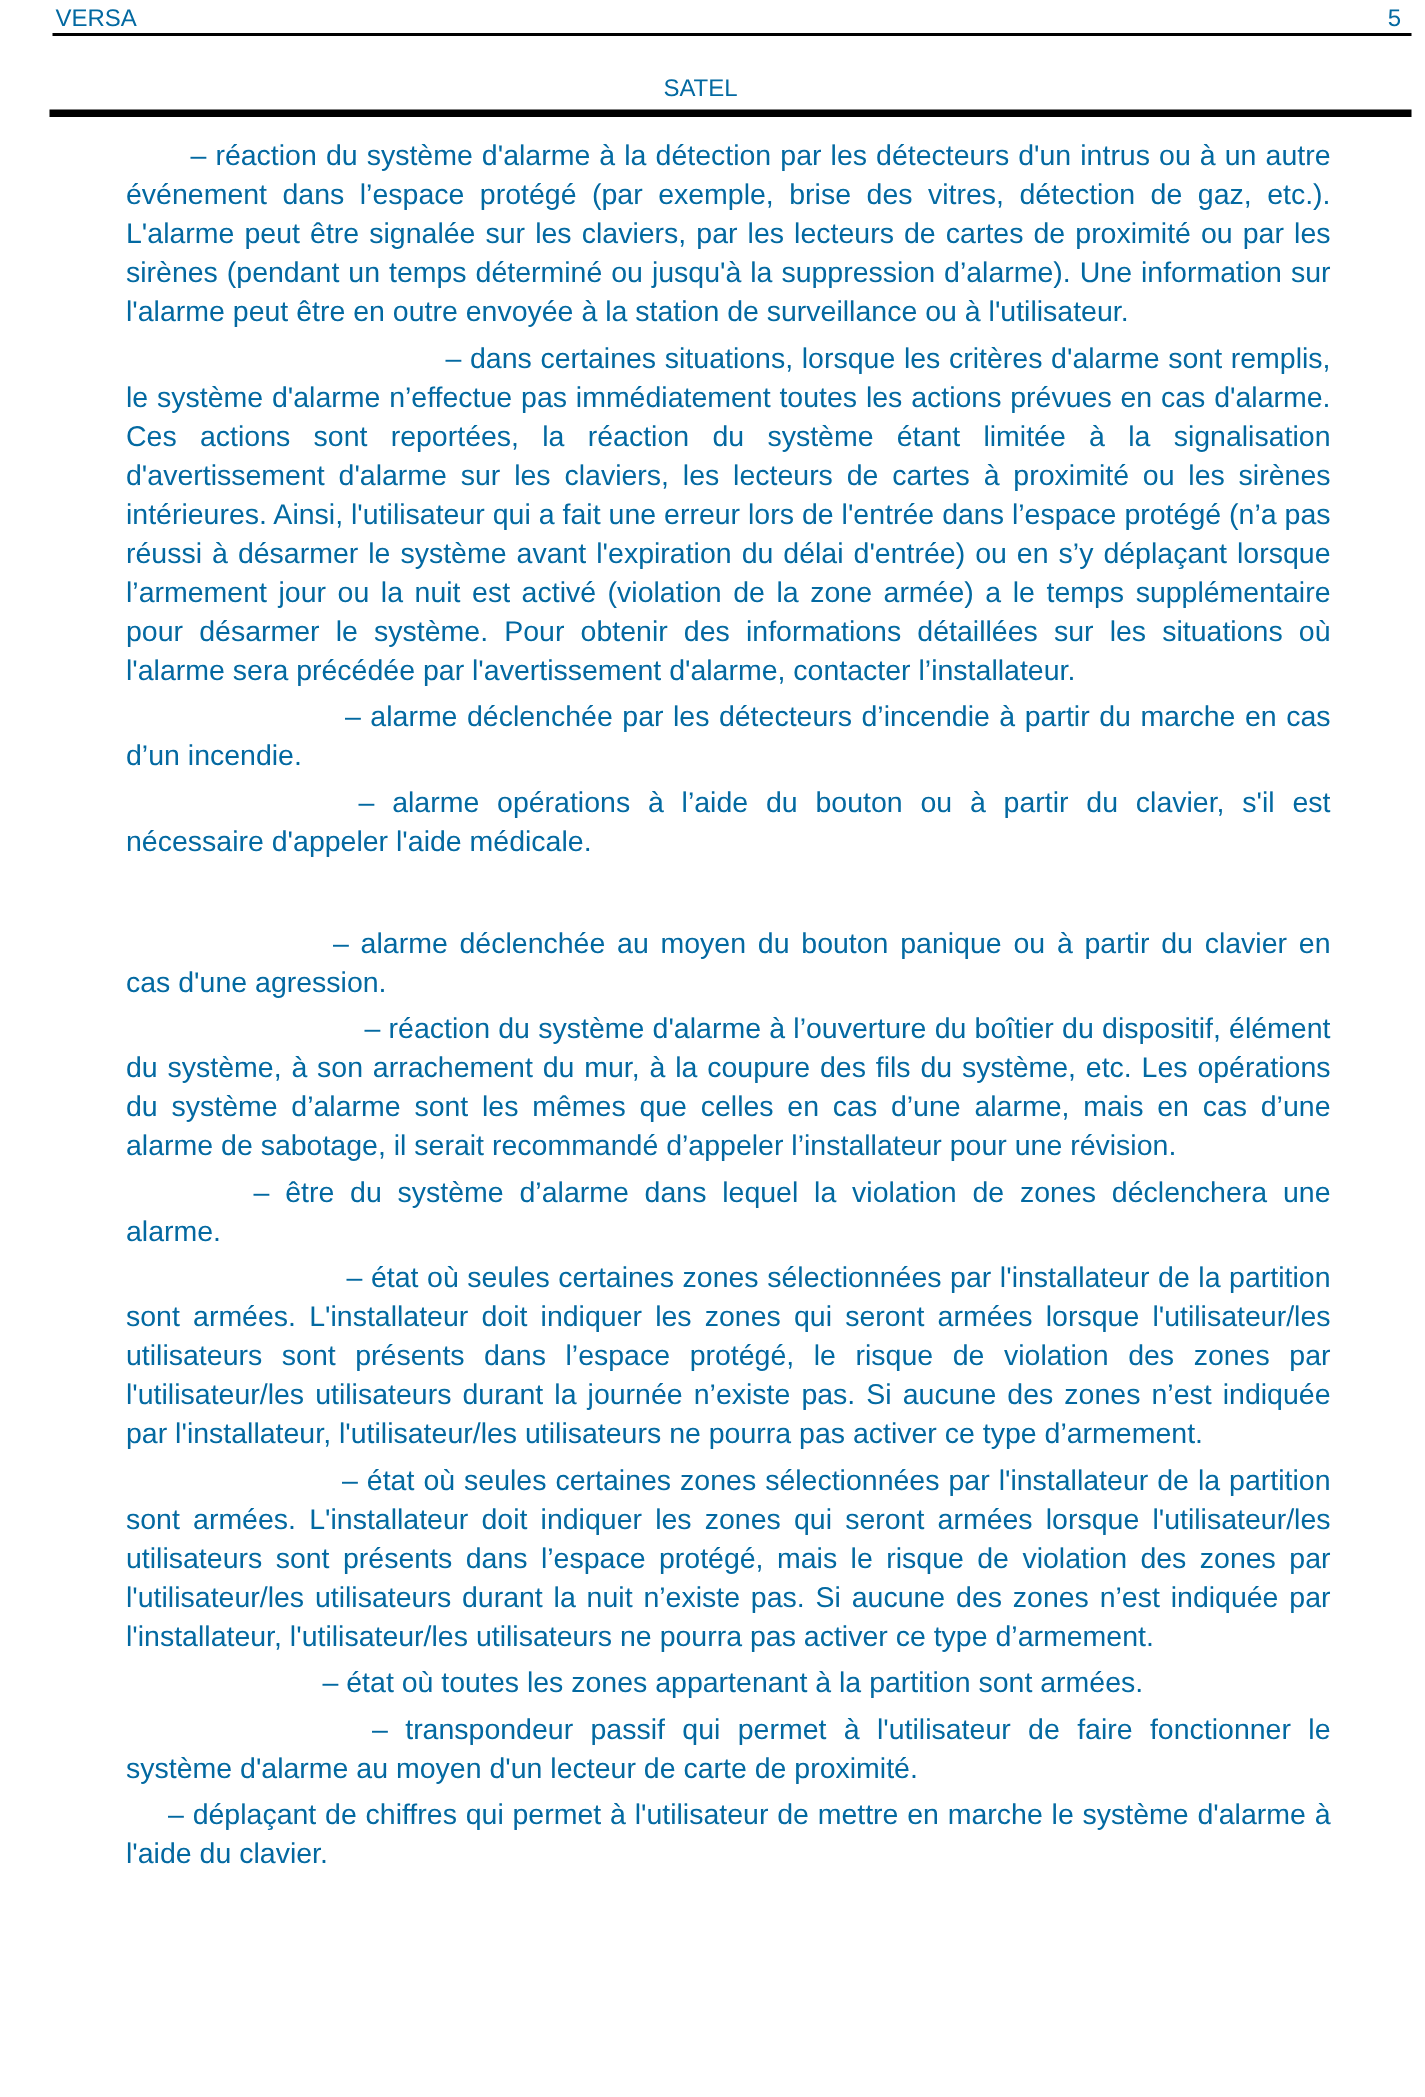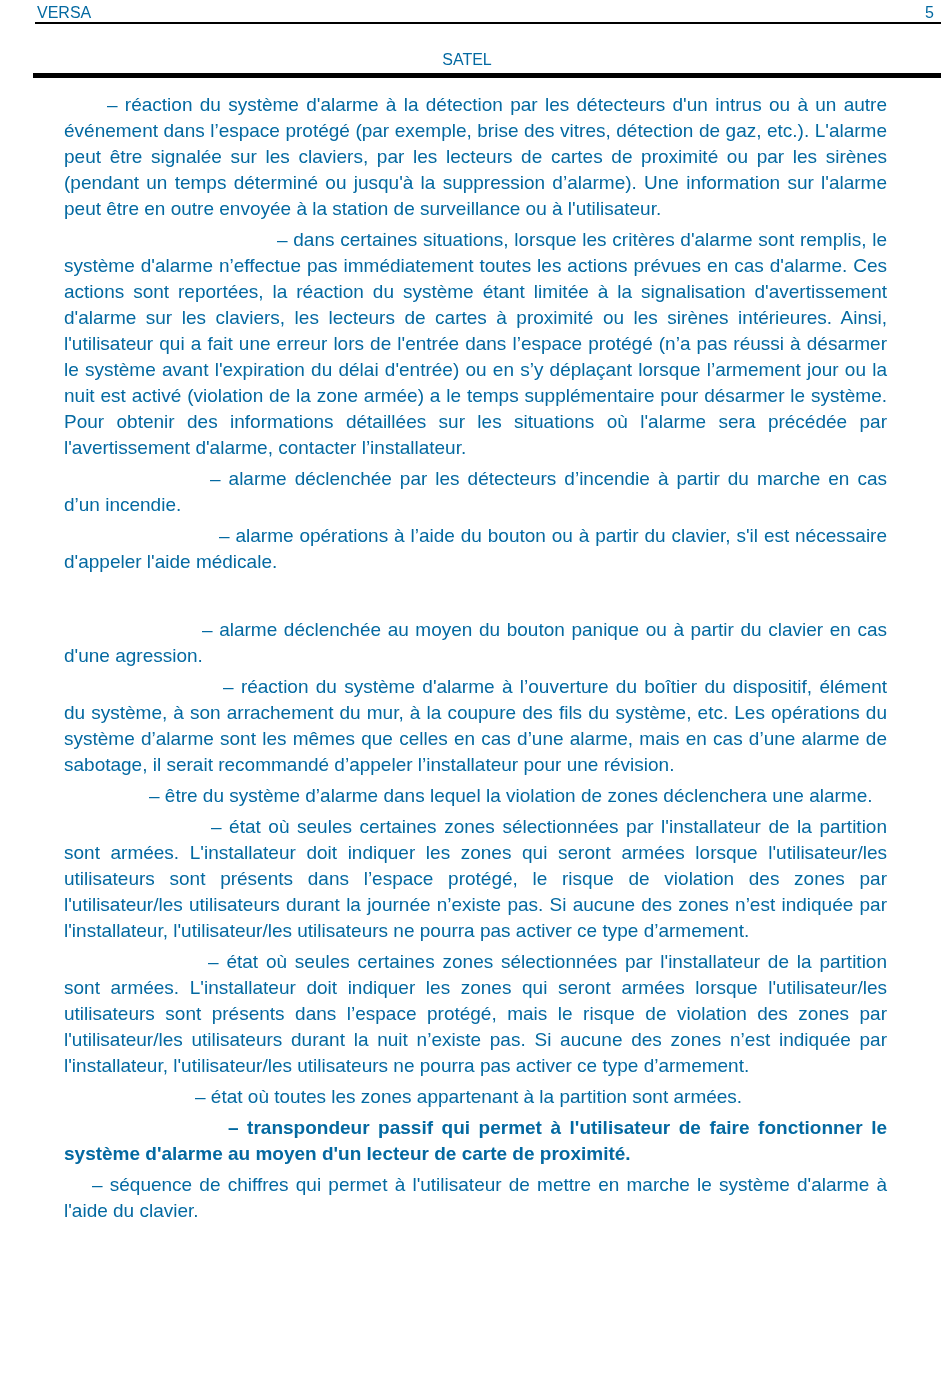--- a/index.html
+++ b/index.html
@@ -26,21 +26,21 @@
     height: 2px;
     background: #000000;
     margin: 0 9px 0 35px;
   }
   .section-rule {
     height: 5px;
     background: #000000;
     margin: 49px 9px 0 33px;
   }
   .content {
-    padding: 14px 63px 0 64px;
+    padding: 14px 63px 0 84px;
     font-size: 19px;
     line-height: 26px;
     text-align: justify;
     hyphens: none;
   }
   .content p {
     margin: 0 0 5px 0;
   }
 </style>
 </head>
@@ -62,17 +62,17 @@
     <p style="text-indent: 43px;">– réaction du système d'alarme à la détection par les détecteurs d'un intrus ou à un autre événement dans l’espace protégé (par exemple, brise des vitres, détection de gaz, etc.). L'alarme peut être signalée sur les claviers, par les lecteurs de cartes de proximité ou par les sirènes (pendant un temps déterminé ou jusqu'à la suppression d’alarme). Une information sur l'alarme peut être en outre envoyée à la station de surveillance ou à l'utilisateur.</p>
     <p style="text-indent: 213px;">– dans certaines situations, lorsque les critères d'alarme sont remplis, le système d'alarme n’effectue pas immédiatement toutes les actions prévues en cas d'alarme. Ces actions sont reportées, la réaction du système étant limitée à la signalisation d'avertissement d'alarme sur les claviers, les lecteurs de cartes à proximité ou les sirènes intérieures. Ainsi, l'utilisateur qui a fait une erreur lors de l'entrée dans l’espace protégé (n’a pas réussi à désarmer le système avant l'expiration du délai d'entrée) ou en s’y déplaçant lorsque l’armement jour ou la nuit est activé (violation de la zone armée) a le temps supplémentaire pour désarmer le système. Pour obtenir des informations détaillées sur les situations où l'alarme sera précédée par l'avertissement d'alarme, contacter l’installateur.</p>
     <p style="text-indent: 146px;">– alarme déclenchée par les détecteurs d’incendie à partir du marche en cas d’un incendie.</p>
     <p style="text-indent: 155px;">– alarme opérations à l’aide du bouton ou à partir du clavier, s'il est nécessaire d'appeler l'aide médicale.</p>
     <p style="text-indent: 138px; margin-top: 42px;">– alarme déclenchée au moyen du bouton panique ou à partir du clavier en cas d'une agression.</p>
     <p style="text-indent: 159px;">– réaction du système d'alarme à l’ouverture du boîtier du dispositif, élément du système, à son arrachement du mur, à la coupure des fils du système, etc. Les opérations du système d’alarme sont les mêmes que celles en cas d’une alarme, mais en cas d’une alarme de sabotage, il serait recommandé d’appeler l’installateur pour une révision.</p>
     <p style="text-indent: 85px;">– être du système d’alarme dans lequel la violation de zones déclenchera une alarme.</p>
     <p style="text-indent: 147px;">– état où seules certaines zones sélectionnées par l'installateur de la partition sont armées. L'installateur doit indiquer les zones qui seront armées lorsque l'utilisateur/les utilisateurs sont présents dans l’espace protégé, le risque de violation des zones par l'utilisateur/les utilisateurs durant la journée n’existe pas. Si aucune des zones n’est indiquée par l'installateur, l'utilisateur/les utilisateurs ne pourra pas activer ce type d’armement.</p>
     <p style="text-indent: 144px;">– état où seules certaines zones sélectionnées par l'installateur de la partition sont armées. L'installateur doit indiquer les zones qui seront armées lorsque l'utilisateur/les utilisateurs sont présents dans l’espace protégé, mais le risque de violation des zones par l'utilisateur/les utilisateurs durant la nuit n’existe pas. Si aucune des zones n’est indiquée par l'installateur, l'utilisateur/les utilisateurs ne pourra pas activer ce type d’armement.</p>
     <p style="text-indent: 131px;">– état où toutes les zones appartenant à la partition sont armées.</p>
-    <p style="text-indent: 164px; font-weight: bold;">– transpondeur passif qui permet à l'utilisateur de faire fonctionner le système d'alarme au moyen d'un lecteur de carte de proximité.</p>
-    <p style="text-indent: 28px;">– séquence de chiffres qui permet à l'utilisateur de mettre en marche le système d'alarme à l'aide du clavier.</p>
+    <p style="text-indent: 164px;">– transpondeur passif qui permet à l'utilisateur de faire fonctionner le système d'alarme au moyen d'un lecteur de carte de proximité.</p>
+    <p style="text-indent: 28px;">– déplaçant de chiffres qui permet à l'utilisateur de mettre en marche le système d'alarme à l'aide du clavier.</p>
   </main>
 
 </div>
 
 </body></html>

